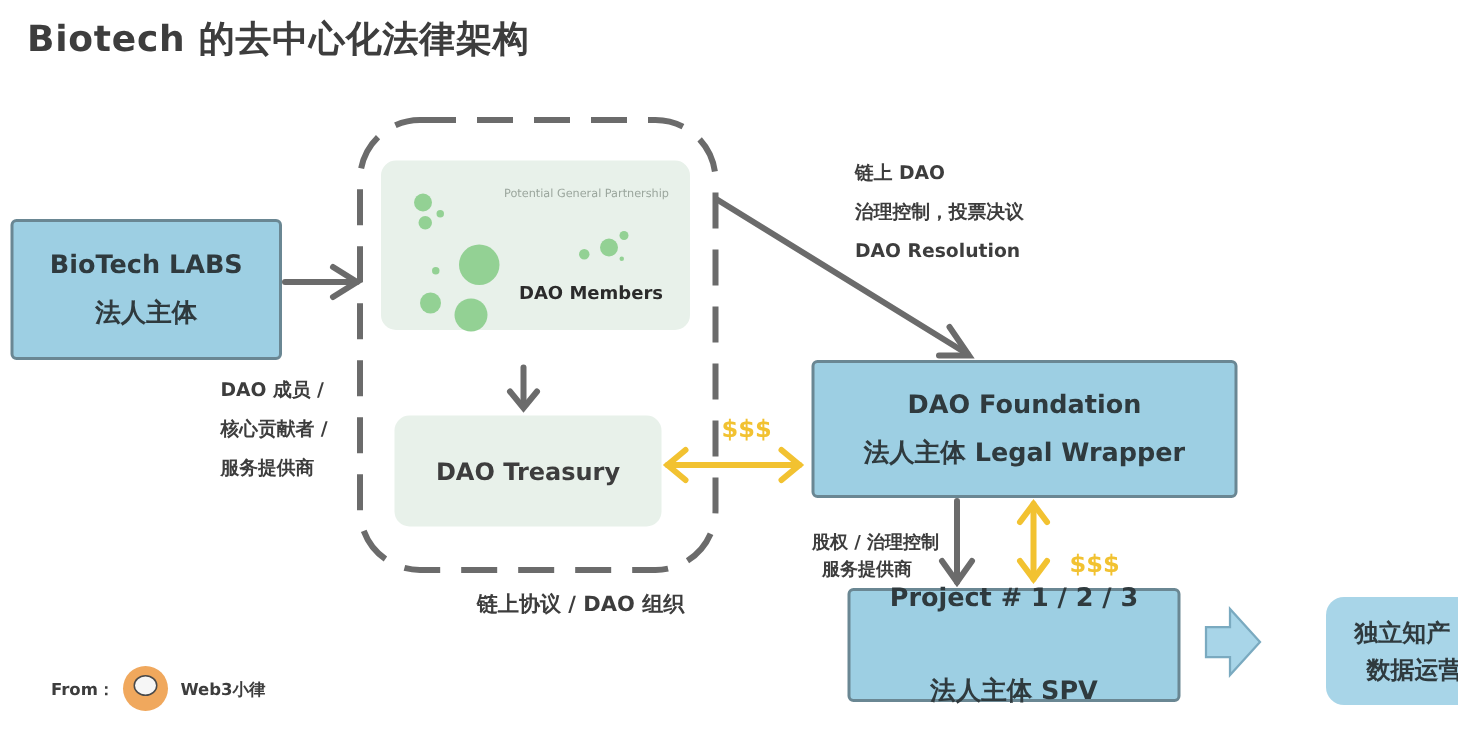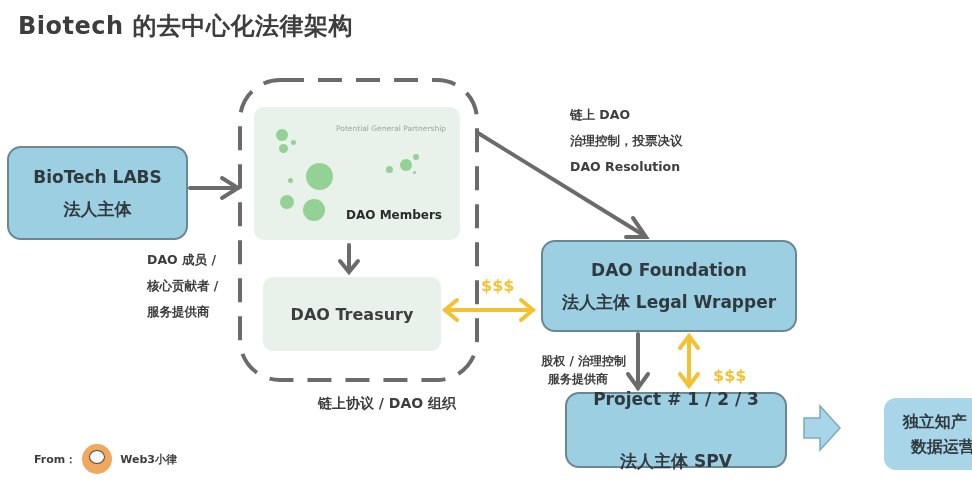--- a/index.html
+++ b/index.html
@@ -6,37 +6,37 @@
   body {
     width: 972px; height: 486px; background: #ffffff; position: relative; overflow: hidden;
     font-family: "DejaVu Sans", "Liberation Sans", sans-serif; color: #3a3a3a;
   }
   .abs { position: absolute; }
   .title {
     left: 18px; top: 10px; font-size: 24px; font-weight: bold; color: #3d3d3d; letter-spacing: 0.5px;
   }
   svg.connectors { position: absolute; left: 0; top: 0; width: 972px; height: 486px; }
   .box {
-    position: absolute; background: #9dcfe3; border: 2.5px solid #6a8793; border-radius: 14px;
+    position: absolute; background: #9dcfe3; border: 2.5px solid #6a8793; border-radius: 4px;
     display: flex; flex-direction: column; align-items: center; justify-content: center;
     font-weight: bold; color: #2f3a3e; box-sizing: border-box; text-align: center;
   }
   .box .l1, .box .l2 { font-size: 17px; line-height: 32px; }
   #biotech-box { left: 7px; top: 146px; width: 181px; height: 94px; }
-  #foundation-box { left: 541px; top: 240px; width: 256px; height: 92px; }
+  #foundation-box { left: 541px; top: 240px; width: 284px; height: 92px; }
   #project-box { left: 565px; top: 392px; width: 222px; height: 76px; gap: 32px; }
   #project-box .l1, #project-box .l2 { line-height: 30px; }
   #ip-box {
     position: absolute; left: 848px; top: 398px; width: 118px; height: 72px; background: #a8d5e8;
     border-radius: 12px; display: flex; flex-direction: column; align-items: center; justify-content: center;
     font-weight: bold; color: #2f3a3e; font-size: 16px; line-height: 24px; margin-left: 36px;
   }
   #ip-box .small { font-size: 12px; font-weight: normal; }
   .members-card {
-    position: absolute; left: 254px; top: 107px; width: 206px; height: 133px; background: #e8f1ea; border-radius: 10px;
+    position: absolute; left: 254px; top: 107px; width: 206px; height: 113px; background: #e8f1ea; border-radius: 10px;
   }
   .members-card .pgp { position: absolute; right: 14px; top: 17px; font-size: 7.5px; color: #9ba69d; }
   .members-card .dm { position: absolute; right: 18px; bottom: 18px; font-size: 12px; color: #2b2b2b; font-weight: bold; }
   .bubble { position: absolute; background: #93d194; border-radius: 50%; }
   .treasury-card {
     position: absolute; left: 263px; top: 277px; width: 178px; height: 74px; background: #e8f1ea; border-radius: 10px;
     display: flex; align-items: center; justify-content: center; font-size: 16px; font-weight: bold; color: #3d3d3d;
   }
   .label { position: absolute; font-size: 12.5px; font-weight: bold; color: #3d3d3d; line-height: 26px; }
   .label-sm { position: absolute; font-size: 12px; font-weight: bold; color: #3d3d3d; line-height: 18px; text-align: right; }

